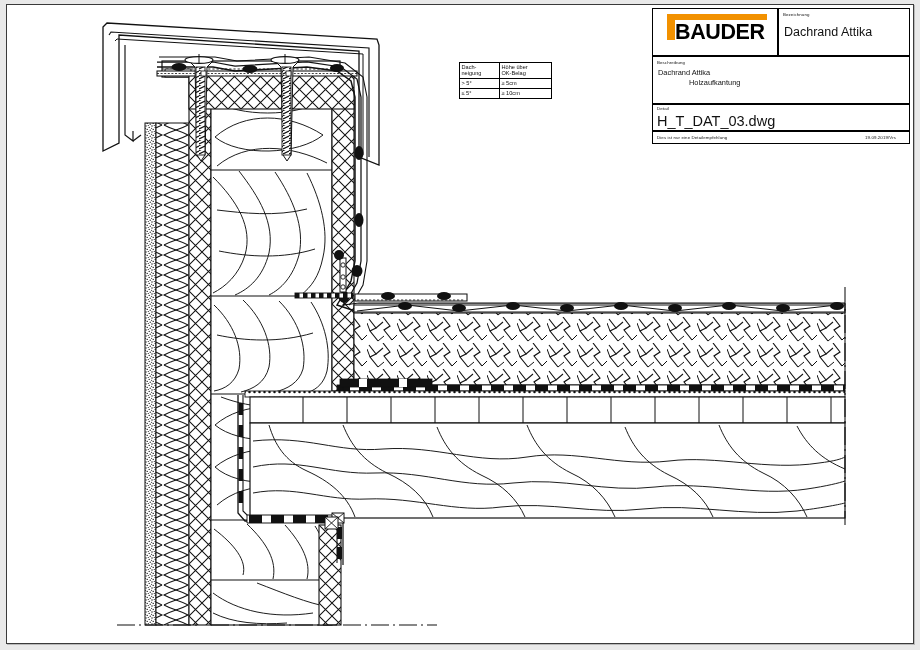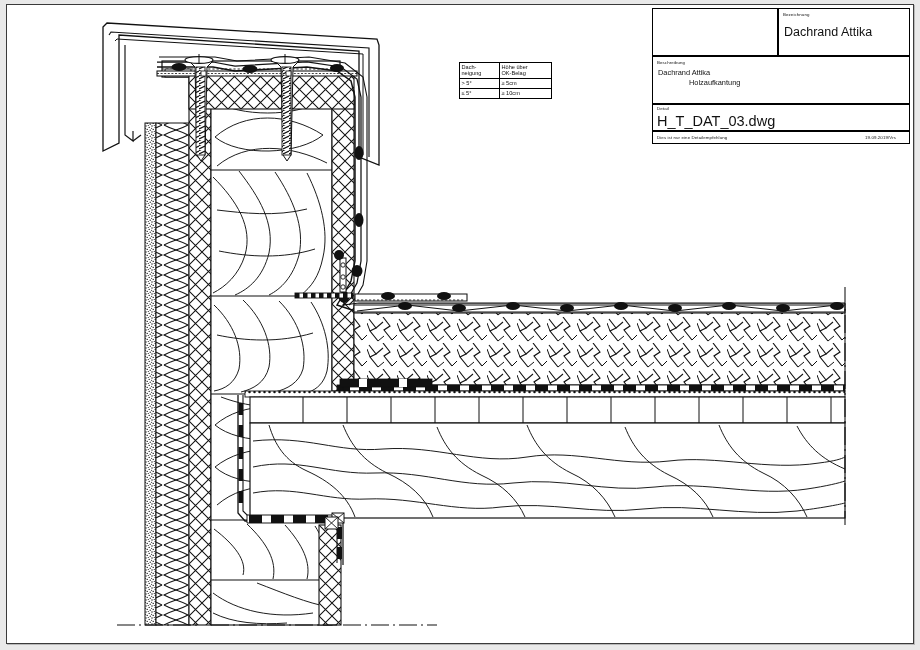--- a/index.html
+++ b/index.html
@@ -430,20 +430,25 @@
           </table>
       </div>
 
       <div class="tb" id="tb-frame"></div>
       <div class="tb" id="tb-logocell"></div>
       <div class="tb" id="tb-desigcell"></div>
       <div class="tb" id="tb-besccell"></div>
       <div class="tb" id="tb-detailcell"></div>
       <div class="tb" id="tb-footcell"></div>
 
+      <div id="logo">
+        <div id="logo-bracket-top"></div>
+        <div id="logo-bracket-left"></div>
+        <div id="logo-text">BAUDER</div>
+      </div>
 
       <div class="tb-micro" style="left:776px;top:7px;">Bezeichnung</div>
       <div class="tb-main" style="left:777px;top:20px;">Dachrand Attika</div>
 
       <div class="tb-micro" style="left:650px;top:55px;">Beschreibung</div>
       <div class="tb-sub" style="left:651px;top:63px;">Dachrand Attika</div>
       <div class="tb-sub" style="left:682px;top:73px;">Holzaufkantung</div>
 
       <div class="tb-micro" style="left:650px;top:101px;">Detail</div>
       <div class="tb-detail" style="left:650px;top:108px;">H_T_DAT_03.dwg</div>

